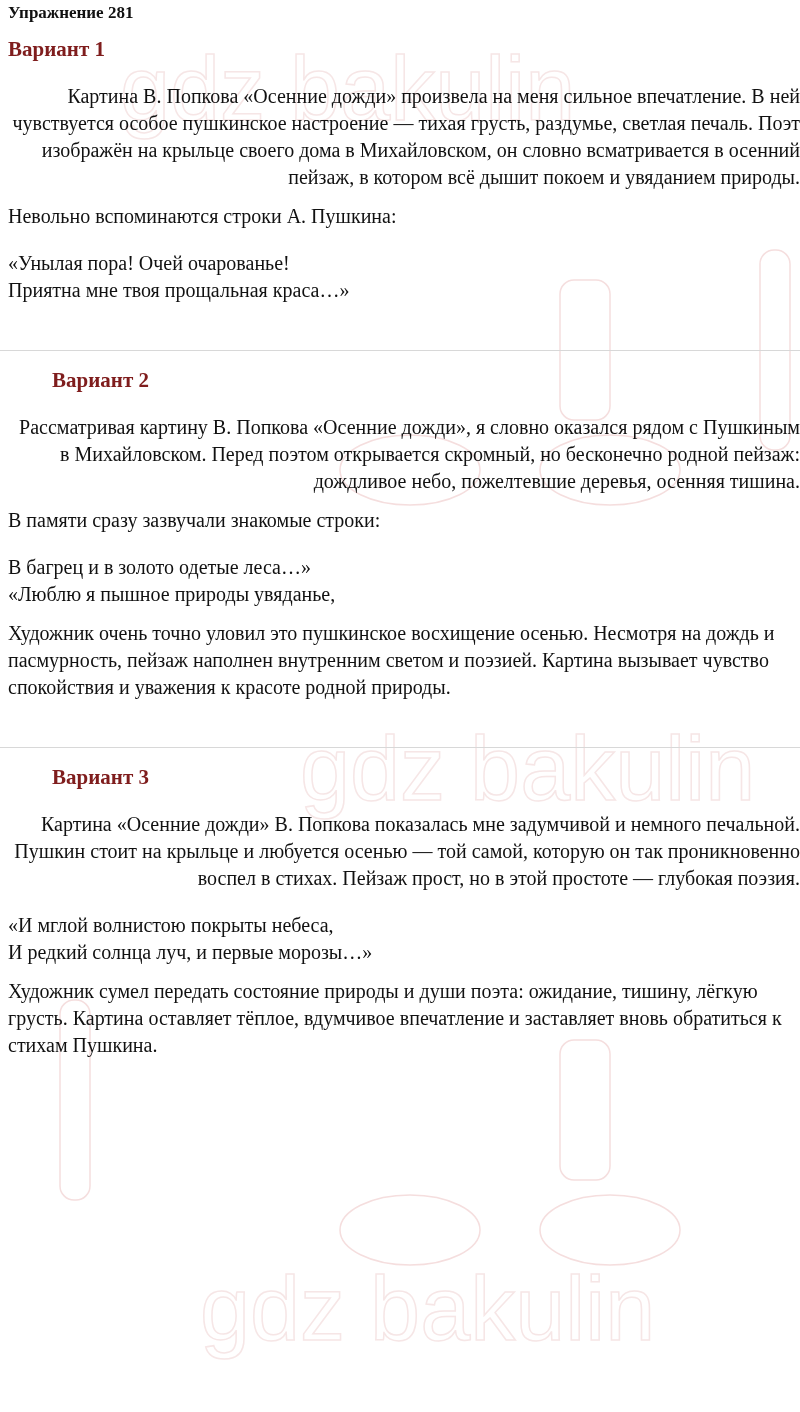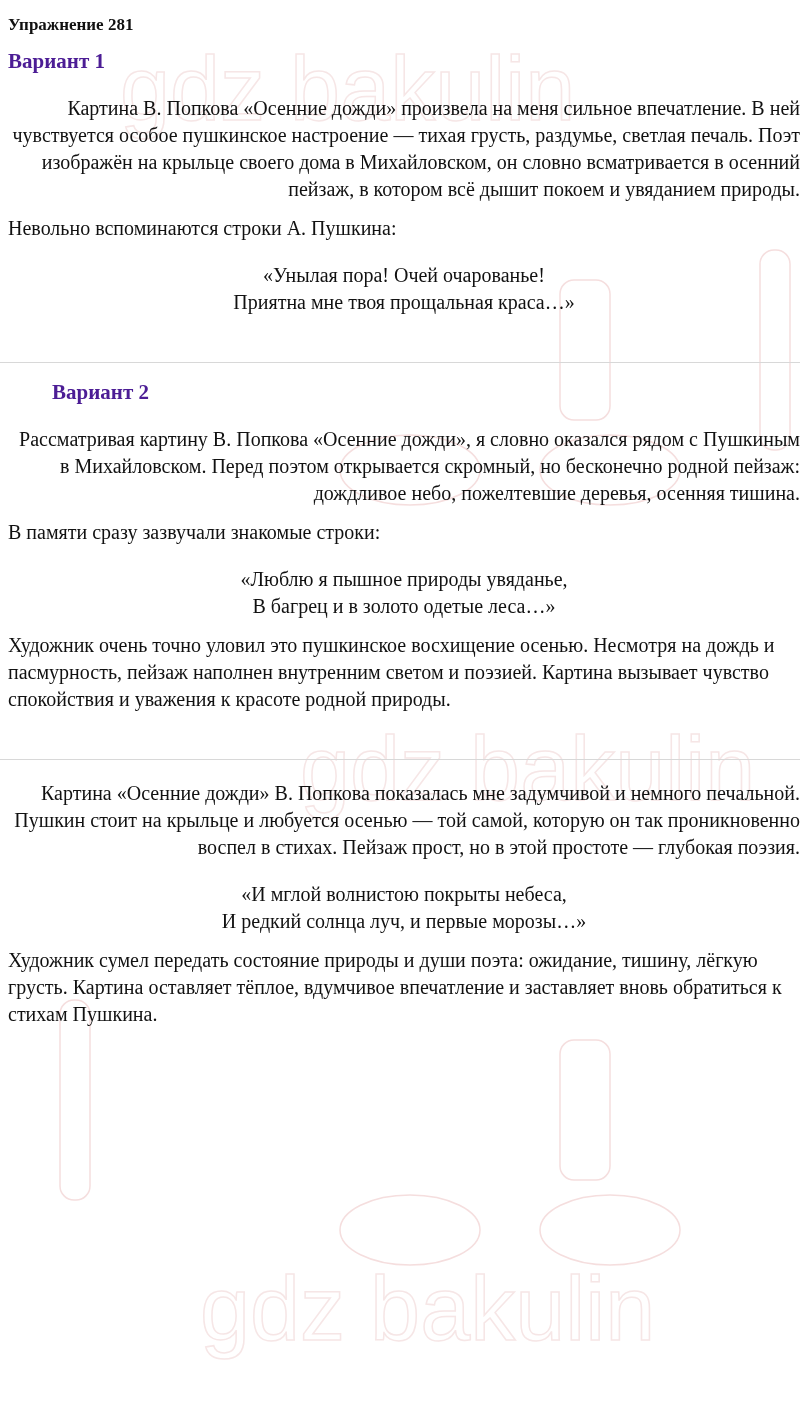--- a/index.html
+++ b/index.html
@@ -9,49 +9,49 @@
     }
     body {
       width: 800px;
       height: 1412px;
       overflow: hidden;
       font-family: "Liberation Serif", "DejaVu Serif", serif;
       color: #111111;
       position: relative;
     }
     .page {
-      padding: 12px 0 0 8px;
+      padding: 0 0 0 8px;
       position: relative;
       z-index: 1;
     }
     .exercise-title {
       font-size: 17px;
       font-weight: bold;
       margin: 0;
       padding-top: 2px;
       line-height: 22px;
       color: #111;
     }
     .variant-title {
       font-size: 21px;
       font-weight: bold;
-      color: #4c1d95;
+      color: #7f1d1d;
       margin: 0;
       line-height: 28px;
     }
     .variant-1 .variant-title { margin-top: 11px; }
     .variant-title.later { margin-top: 15px; margin-left: 44px; }
     p {
       font-size: 20px;
       line-height: 27px;
       margin: 0;
     }
     .para { margin-top: 12px; }
     .first-para { margin-top: 20px; text-align: right; }
-    .quote { margin-top: 20px; text-align: center; }
+    .quote { margin-top: 20px; }
     hr.divider {
       border: none;
       border-top: 1px solid #d8d8d8;
       margin: 46px 0 0 -8px;
       width: 800px;
       height: 0;
     }
     .watermark {
       position: absolute;
       left: 0; top: 0;
@@ -92,29 +92,30 @@
     </div>
   </section>
 
   <hr class="divider">
 
   <section class="variant variant-2">
     <h2 class="variant-title later">Вариант 2</h2>
     <p class="first-para">Рассматривая картину В. Попкова «Осенние дожди», я словно оказался рядом с Пушкиным в Михайловском. Перед поэтом открывается скромный, но бесконечно родной пейзаж: дождливое небо, пожелтевшие деревья, осенняя тишина.</p>
     <p class="para">В памяти сразу зазвучали знакомые строки:</p>
     <div class="quote">
+      <p>В багрец и в золото одетые леса…»</p>
       <p>«Люблю я пышное природы увяданье,</p>
-      <p>В багрец и в золото одетые леса…»</p>
     </div>
     <p class="para">Художник очень точно уловил это пушкинское восхищение осенью. Несмотря на дождь и пасмурность, пейзаж наполнен внутренним светом и поэзией. Картина вызывает чувство спокойствия и уважения к красоте родной природы.</p>
   </section>
 
   <hr class="divider">
 
   <section class="variant variant-3">
+    <h2 class="variant-title later">Вариант 3</h2>
     <p class="first-para">Картина «Осенние дожди» В. Попкова показалась мне задумчивой и немного печальной. Пушкин стоит на крыльце и любуется осенью — той самой, которую он так проникновенно воспел в стихах. Пейзаж прост, но в этой простоте — глубокая поэзия.</p>
     <div class="quote">
       <p>«И мглой волнистою покрыты небеса,</p>
       <p>И редкий солнца луч, и первые морозы…»</p>
     </div>
     <p class="para">Художник сумел передать состояние природы и души поэта: ожидание, тишину, лёгкую грусть. Картина оставляет тёплое, вдумчивое впечатление и заставляет вновь обратиться к стихам Пушкина.</p>
   </section>
 </div>
 
 </body></html>

